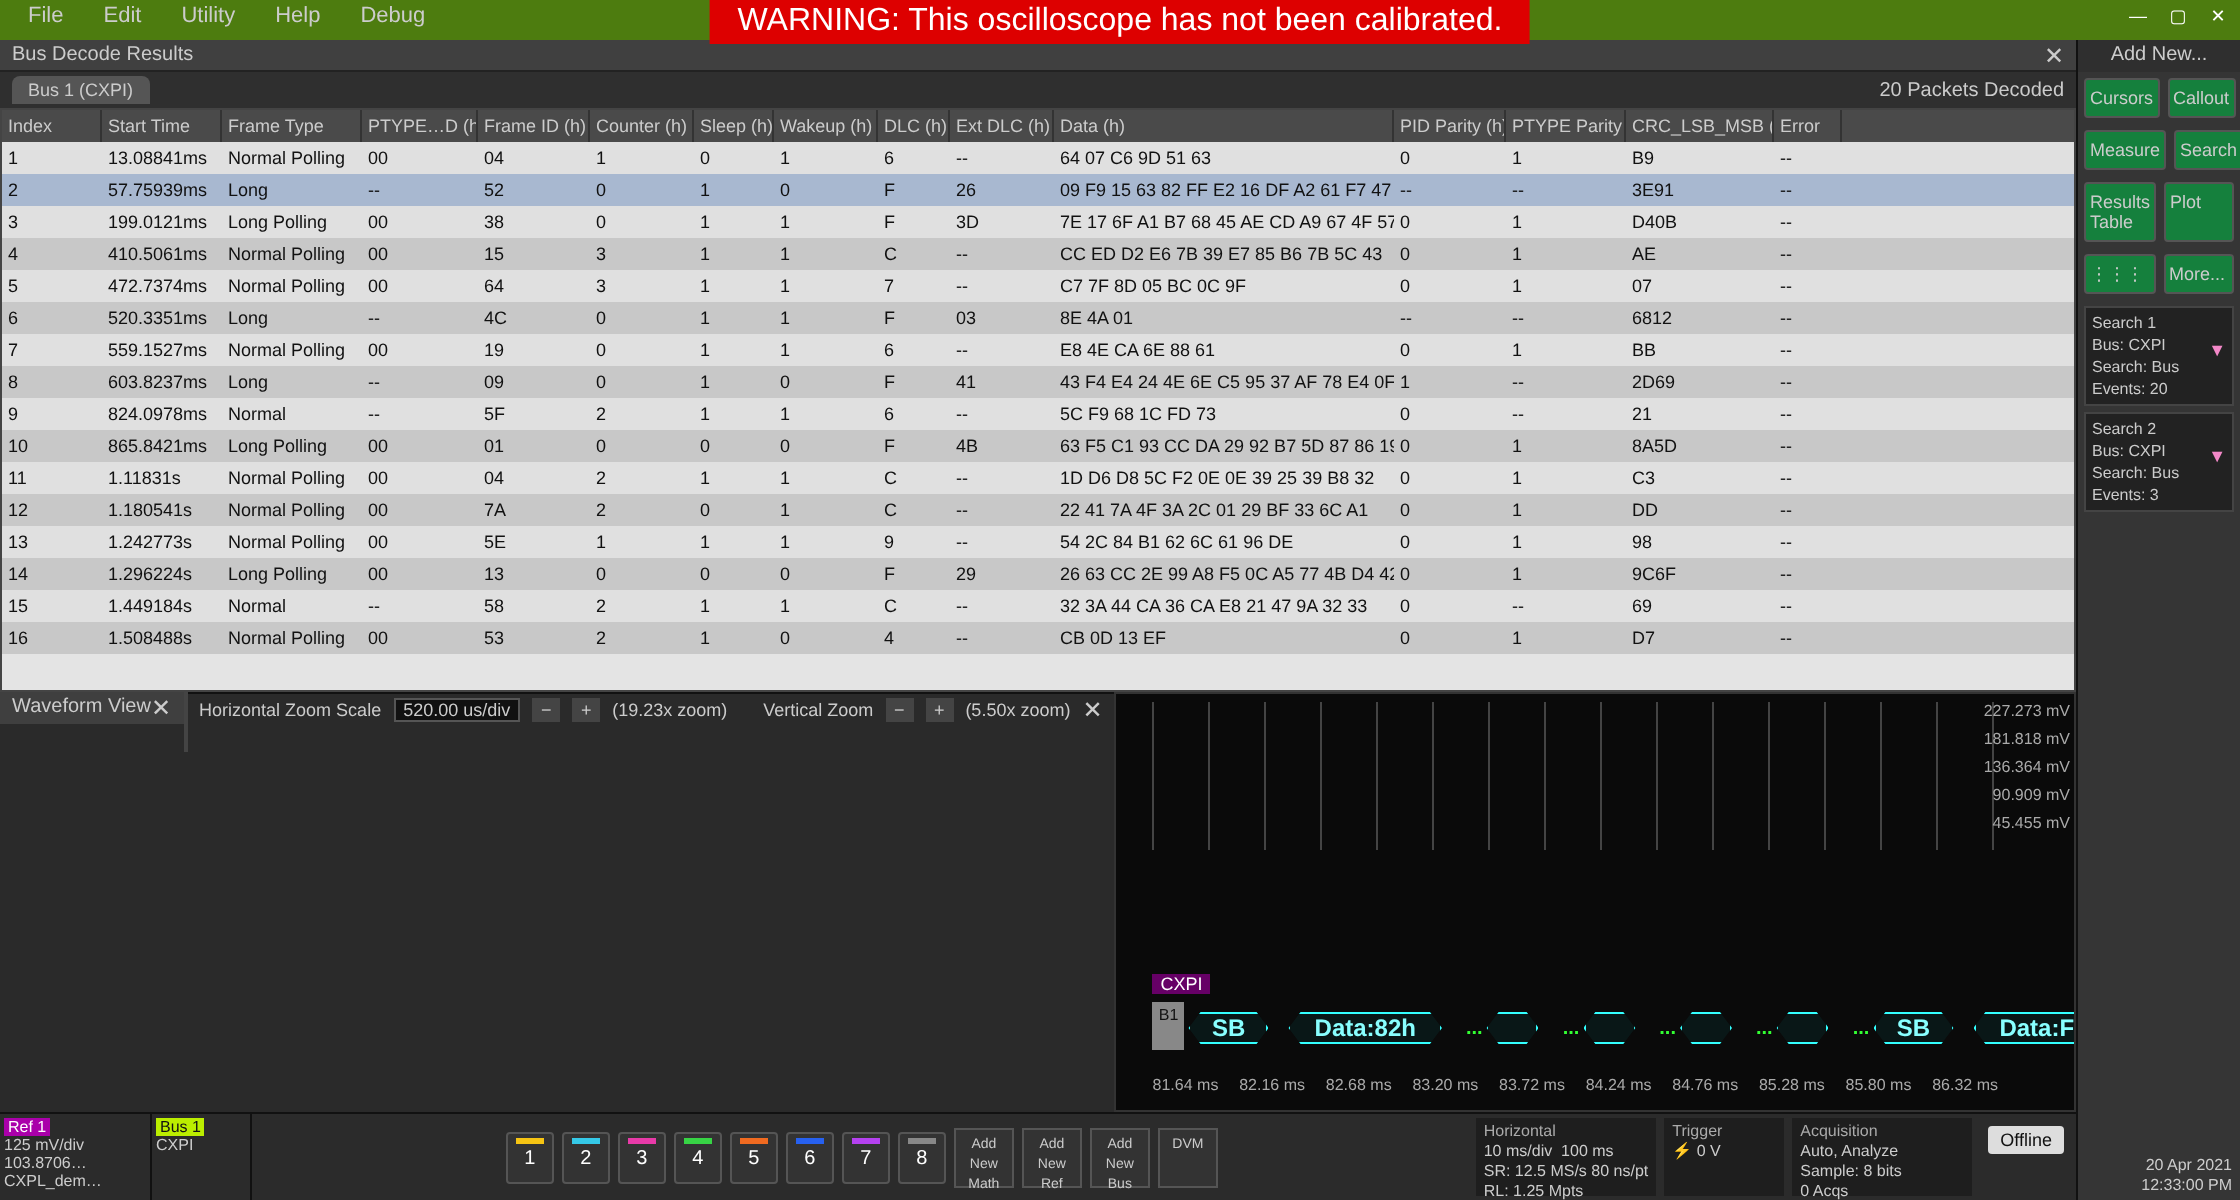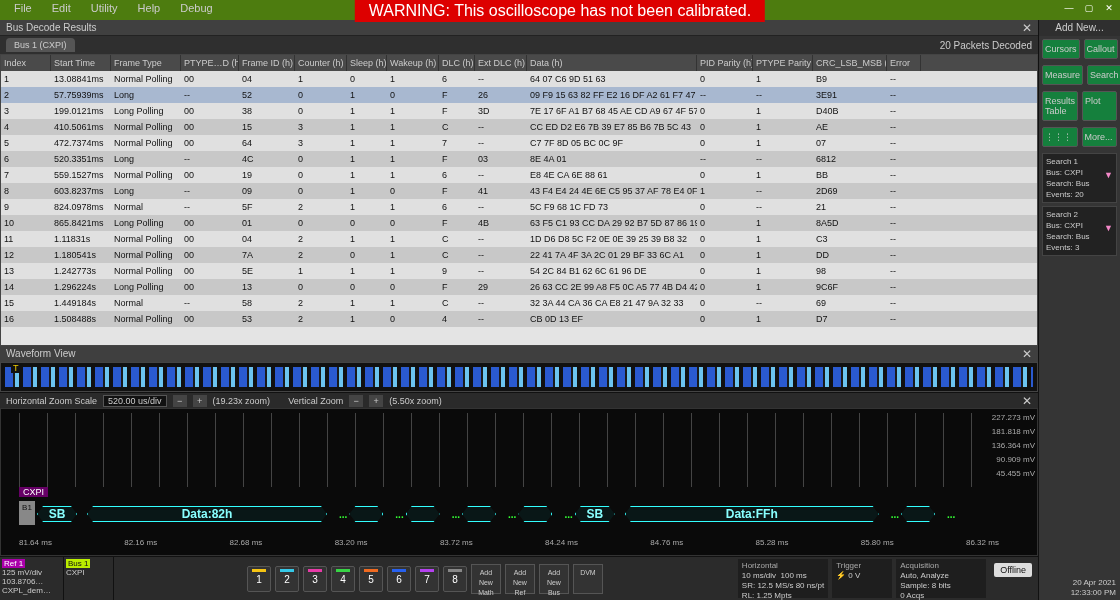--- a/index.html
+++ b/index.html
@@ -26,21 +26,21 @@
 .thead, .trow { display: grid; grid-template-columns: 50px 60px 70px 58px 56px 52px 40px 52px 36px 52px 170px 56px 60px 74px 34px; font-size: 9px; }
 .thead { background: #4a4a4a; height: 16px; line-height: 16px; }
 .thead > div { padding-left: 3px; border-right: 1px solid #333; white-space: nowrap; overflow: hidden; }
 .tbody { overflow-y: auto; flex: 1; background: #e4e4e4; }
 .trow { height: 16px; line-height: 16px; color: #111; }
 .trow:nth-child(odd) { background: #e0e0e0; }
 .trow:nth-child(even) { background: #c8c8c8; }
 .trow.sel { background: #a8b8d0; }
 .trow > div { padding-left: 3px; white-space: nowrap; overflow: hidden; }
 
-.waveform-section { flex: 1; display: flex; flex-direction: column; min-height: 0; }
+.waveform-section { flex: 1; display: flex; flex-direction: row; min-height: 0; }
 .wave-title { height: 16px; background: #3f3f3f; padding: 0 6px; line-height: 16px; display: flex; justify-content: space-between; }
 .wave-overview { height: 30px; background: linear-gradient(90deg, #111 0%, #111 100%); border: 1px solid #444; position: relative; overflow: hidden; }
 .wave-overview::before { content:""; position:absolute; inset:4px; background: repeating-linear-gradient(90deg, #2a5ad0 0 8px, #1a1a1a 8px 10px, #6cc4f0 10px 14px, #111 14px 18px); }
 .trig-mark { position:absolute; top:0; left:10px; color:#ec0; font-size:9px; background:#111; padding:0 2px;}
 .zoom-bar { height: 16px; background: #2a2a2a; border-top:1px solid #111; display:flex; align-items:center; gap:6px; padding:0 6px; font-size:9px; }
 .zoombox { background:#111; border:1px solid #555; padding:0 4px;}
 .zoom-btn { width:14px; height:12px; background:#444; text-align:center; line-height:12px; }
 
 .wave-main { flex:1; position:relative; background:#0a0a0a; border:1px solid #333; overflow:hidden;}
 .wave-grid { position:absolute; inset:0 38px 0 18px; }
@@ -48,21 +48,21 @@
 .wave-scale-right { position:absolute; right:2px; top:2px; font-size:8px; color:#aaa; text-align:right; line-height:14px;}
 .bus-lane { position:absolute; left:18px; right:38px; bottom:28px; height:26px; }
 .bus-label { position:absolute; left:0; top:-14px; background:#660066; color:#fff; font-size:9px; padding:0 4px;}
 .bus-frames { position:absolute; inset:0; display:flex; align-items:center;}
 .frame-shape { height:16px; display:inline-flex; align-items:center; justify-content:center; color:#8ff; font-size:12px; font-weight:bold; border:1px solid #3ff; background: rgba(0,180,180,.08); margin-right:10px; clip-path: polygon(6px 0, calc(100% - 6px) 0, 100% 50%, calc(100% - 6px) 100%, 6px 100%, 0 50%); padding: 0 12px;}
 .frame-dots { color:#3f3; font-weight:bold; padding:0 2px;}
 .b1 { position:absolute; left:0; top:0; width:16px; height:24px; background:#888; color:#111; font-size:8px; text-align:center; line-height:13px;}
 .time-axis { position:absolute; left:18px; right:38px; bottom:8px; display:flex; justify-content:space-between; font-size:8px; color:#aaa;}
 
 .footer { height: 44px; background:#2b2b2b; border-top:1px solid #111; display:flex; align-items:stretch;}
-.ref-panel { width:64px; background:#2b2b2b; border-right:1px solid #111; font-size:8px; padding:2px;}
+.ref-panel { width:76px; background:#2b2b2b; border-right:1px solid #111; font-size:8px; padding:2px;}
 .ref-panel .rtab{ background:#a0a; color:#fff; padding:0 2px; display:inline-block;}
 .bus-panel { width:50px; background:#2b2b2b; border-right:1px solid #111; font-size:8px; padding:2px;}
 .bus-panel .btab { background:#be0; color:#111; padding:0 2px; display:inline-block;}
 .ch-buttons { flex:1; display:flex; align-items:center; justify-content:center; gap:4px;}
 .chbtn { width:24px; height:26px; background:#333; border:1px solid #555; border-radius:2px; text-align:center; line-height:26px; color:#fff; font-size:10px; position:relative;}
 .chbtn::before { content:""; position:absolute; top:2px; left:4px; right:4px; height:3px; background: var(--c,#f80);}
 .addbtn { width:30px; height:30px; background:#333; border:1px solid #555; font-size:7px; text-align:center; line-height:10px; padding-top:3px; color:#ccc;}
 .info-blocks { display:flex; gap:4px; padding:2px;justify-content:space-between; }
 .info-block { background:#1e1e1e; min-width:90px; padding:2px 4px; font-size:8px; line-height:10px; }
 .info-block .title { color:#aaa; }

